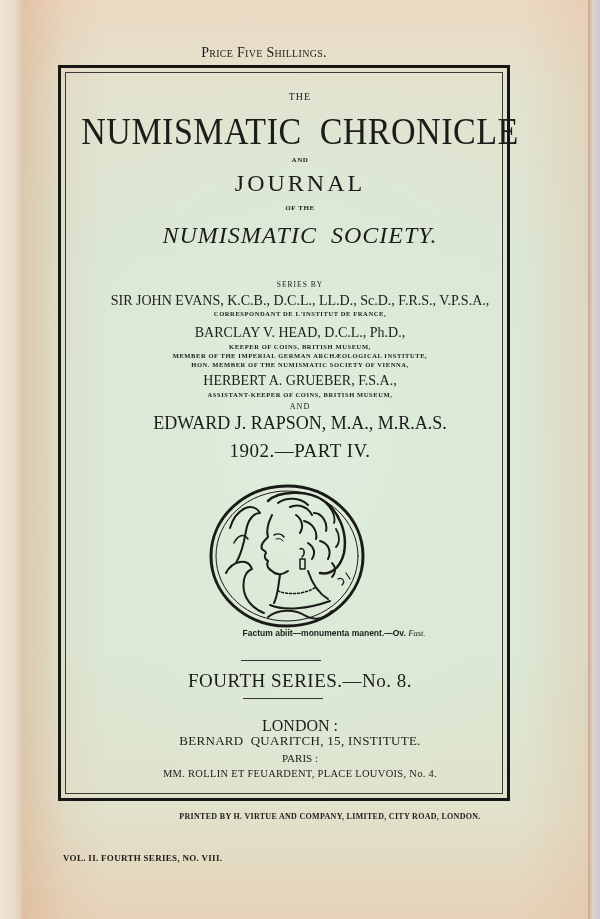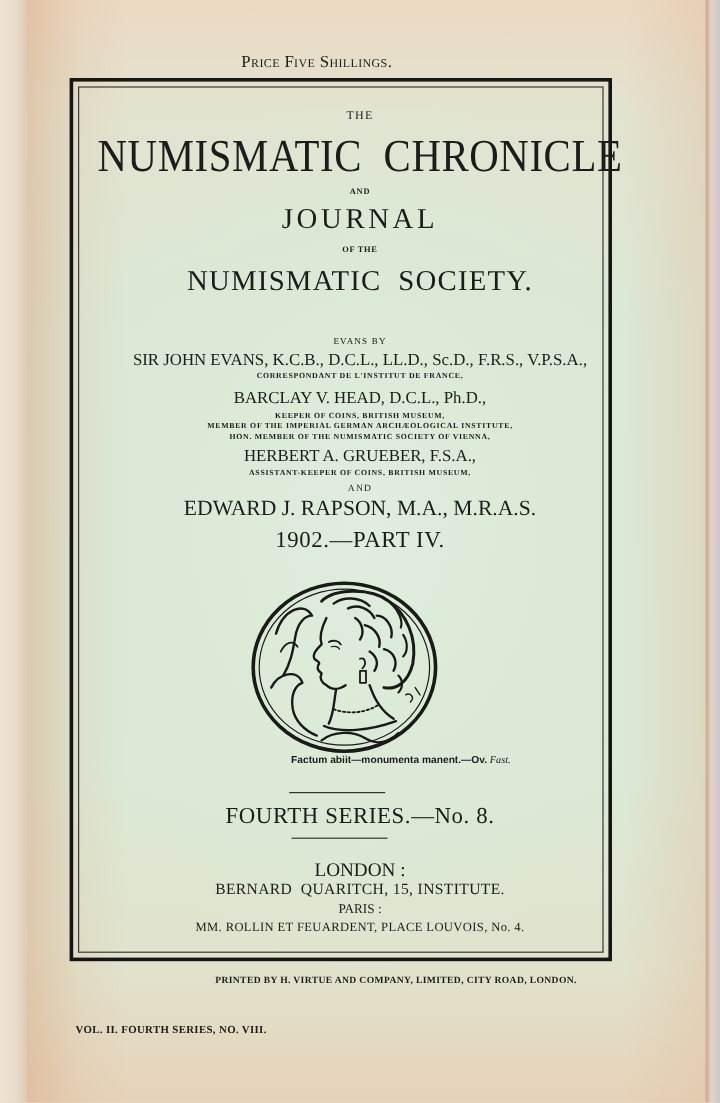--- a/index.html
+++ b/index.html
@@ -87,23 +87,23 @@
 
 <div class="frame-outer">
   <div class="frame-inner"></div>
 </div>
 
 <div class="c the">THE</div>
 <div class="c title1" style="white-space:pre;">NUMISMATIC  CHRONICLE</div>
 <div class="c tiny and1">AND</div>
 <div class="c journal">JOURNAL</div>
 <div class="c tiny ofthe">OF THE</div>
-<div class="c society" style="white-space:pre;">NUMISMATIC  SOCIETY.</div>
+<div class="c society" style="white-space:pre;font-style:italic;">NUMISMATIC  SOCIETY.</div>
 
-<div class="c edited">EVANS BY</div>
+<div class="c edited">SERIES BY</div>
 
 <div class="c ed1">SIR JOHN EVANS, K.C.B., D.C.L., LL.D., Sc.D., F.R.S., V.P.S.A.,</div>
 <div class="c tiny ed1sub">CORRESPONDANT DE L'INSTITUT DE FRANCE,</div>
 
 <div class="c ed2">BARCLAY V. HEAD, D.C.L., Ph.D.,</div>
 <div class="c tiny ed2s1">KEEPER OF COINS, BRITISH MUSEUM,</div>
 <div class="c tiny ed2s2">MEMBER OF THE IMPERIAL GERMAN ARCHÆOLOGICAL INSTITUTE,</div>
 <div class="c tiny ed2s3">HON. MEMBER OF THE NUMISMATIC SOCIETY OF VIENNA,</div>
 
 <div class="c ed3">HERBERT A. GRUEBER, F.S.A.,</div>

